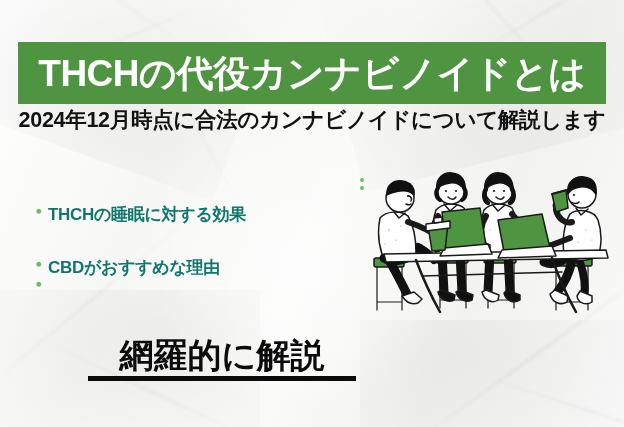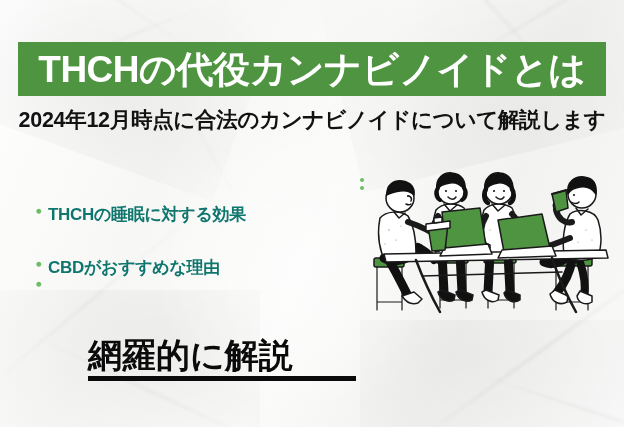--- a/index.html
+++ b/index.html
@@ -70,21 +70,21 @@
     left: 150px; top: 120px; width: 300px; height: 300px;
     background: radial-gradient(ellipse at 50% 50%, rgba(255,255,255,0.6), rgba(255,255,255,0) 70%);
   }
 
   
   #title-bar {
     position: absolute;
     left: 18px;
     top: 42px;
     width: 588px;
-    height: 54px;
+    height: 62px;
     background: #4f9440;
     display: flex;
     align-items: center;
     justify-content: center;
     text-align: right;
   }
   #title-text {
     color: #ffffff;
     font-size: 37px;
     font-weight: bold;
@@ -137,20 +137,21 @@
     line-height: 1;
     margin-top: 40px;
   }
 
   
   #bottom-headline {
     position: absolute;
     left: 88px;
     top: 336px;
     width: 268px;
+    text-align: center;
   }
   #bottom-headline-text {
     color: #0b0b0b;
     font-size: 34px;
     font-weight: bold;
     letter-spacing: 0px;
     line-height: 1.15;
     display: inline-block;
   }
   #bottom-underline {

